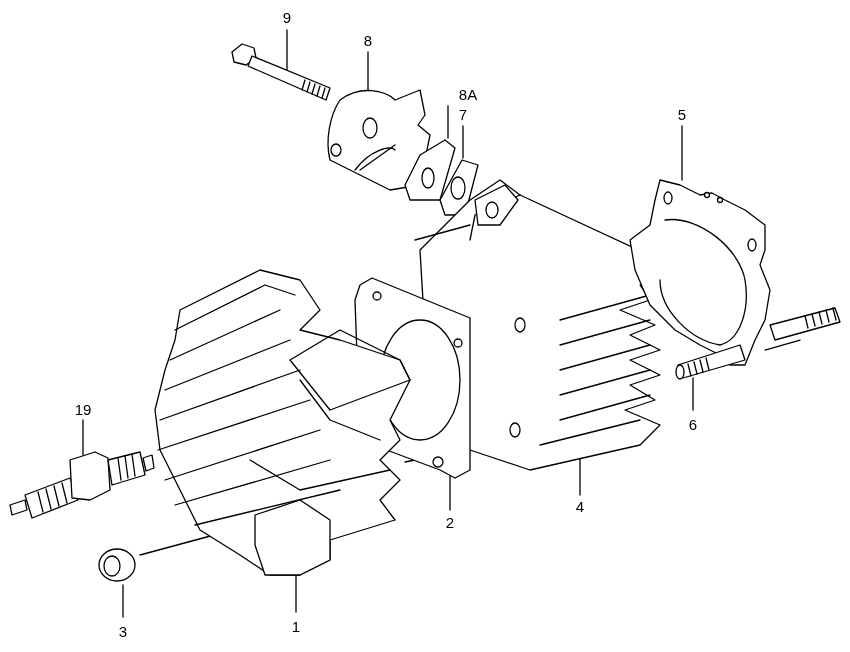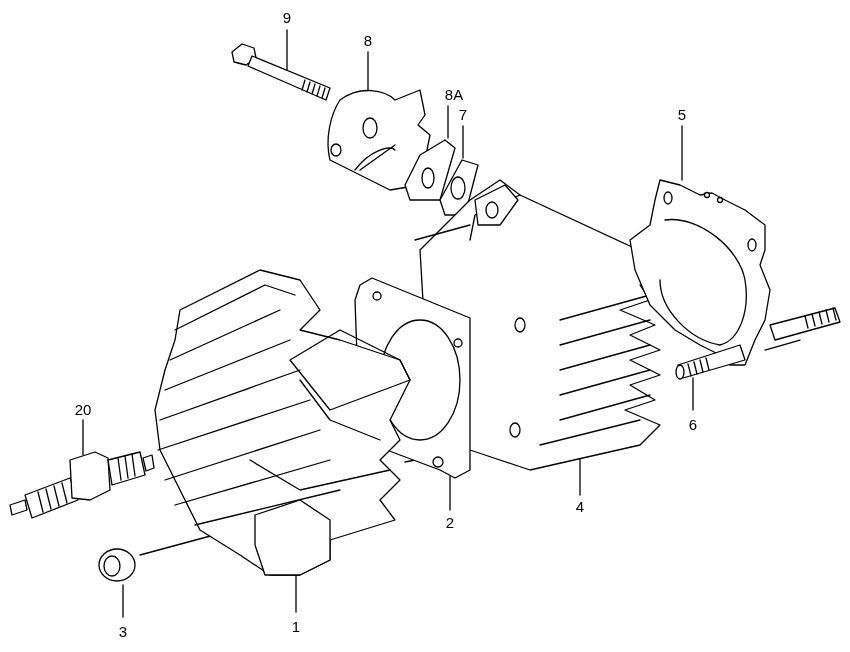--- a/index.html
+++ b/index.html
@@ -108,22 +108,22 @@
   </g>
 
   <g>
     <ellipse class="wf" cx="117" cy="565" rx="18" ry="16"></ellipse>
     <ellipse class="wf" cx="112" cy="566" rx="8" ry="10"></ellipse>
   </g>
 </svg>
 
 <span class="lbl" style="left:287px;top:10px">9</span>
 <span class="lbl" style="left:368px;top:33px">8</span>
-<span class="lbl" style="left:454px;top:87px">8A</span>
+<span class="lbl" style="left:468px;top:87px">8A</span>
 <span class="lbl" style="left:463px;top:107px">7</span>
 <span class="lbl" style="left:682px;top:107px">5</span>
 <span class="lbl" style="left:693px;top:417px">6</span>
-<span class="lbl" style="left:83px;top:402px">20</span>
+<span class="lbl" style="left:83px;top:402px">19</span>
 <span class="lbl" style="left:450px;top:515px">2</span>
 <span class="lbl" style="left:580px;top:499px">4</span>
 <span class="lbl" style="left:296px;top:619px">1</span>
 <span class="lbl" style="left:123px;top:624px">3</span>
 </div>
 
 </body></html>

